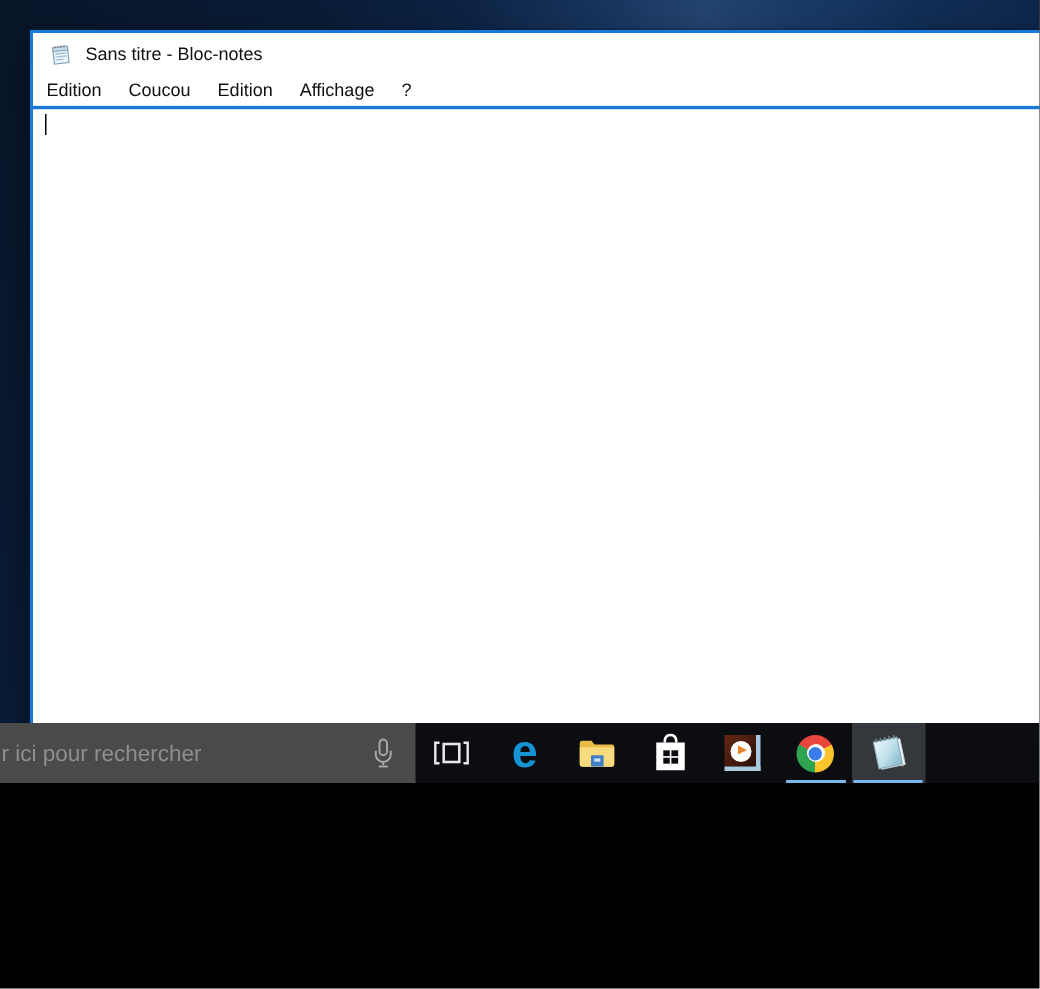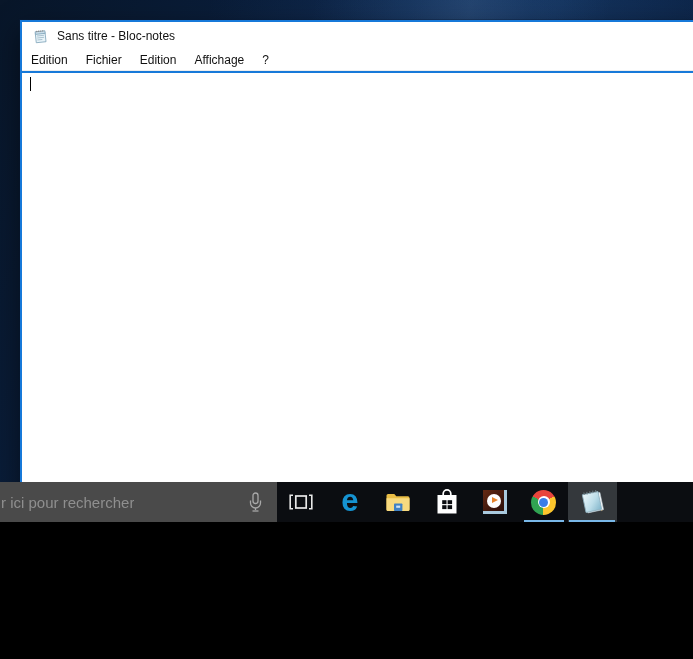--- a/index.html
+++ b/index.html
@@ -74,21 +74,21 @@
             <line x1="4" y1="9.6" x2="11" y2="9.6" stroke="#9db8c8" stroke-width="0.8"></line>
             <line x1="4" y1="11.6" x2="9" y2="11.6" stroke="#9db8c8" stroke-width="0.8"></line>
           </g>
         </svg>
       </span>
       <span class="title">Sans titre - Bloc-notes</span>
     </div>
 
     <div class="menubar">
       <span class="menu-item">Edition</span>
-      <span class="menu-item">Fichier</span>
+      <span class="menu-item">Coucou</span>
       <span class="menu-item">Edition</span>
       <span class="menu-item">Affichage</span>
       <span class="menu-item">?</span>
     </div>
 
     <div class="menu-separator"></div>
 
     <div class="edit-area"><span class="caret"></span></div>
 
     <div class="hscrollbar">

